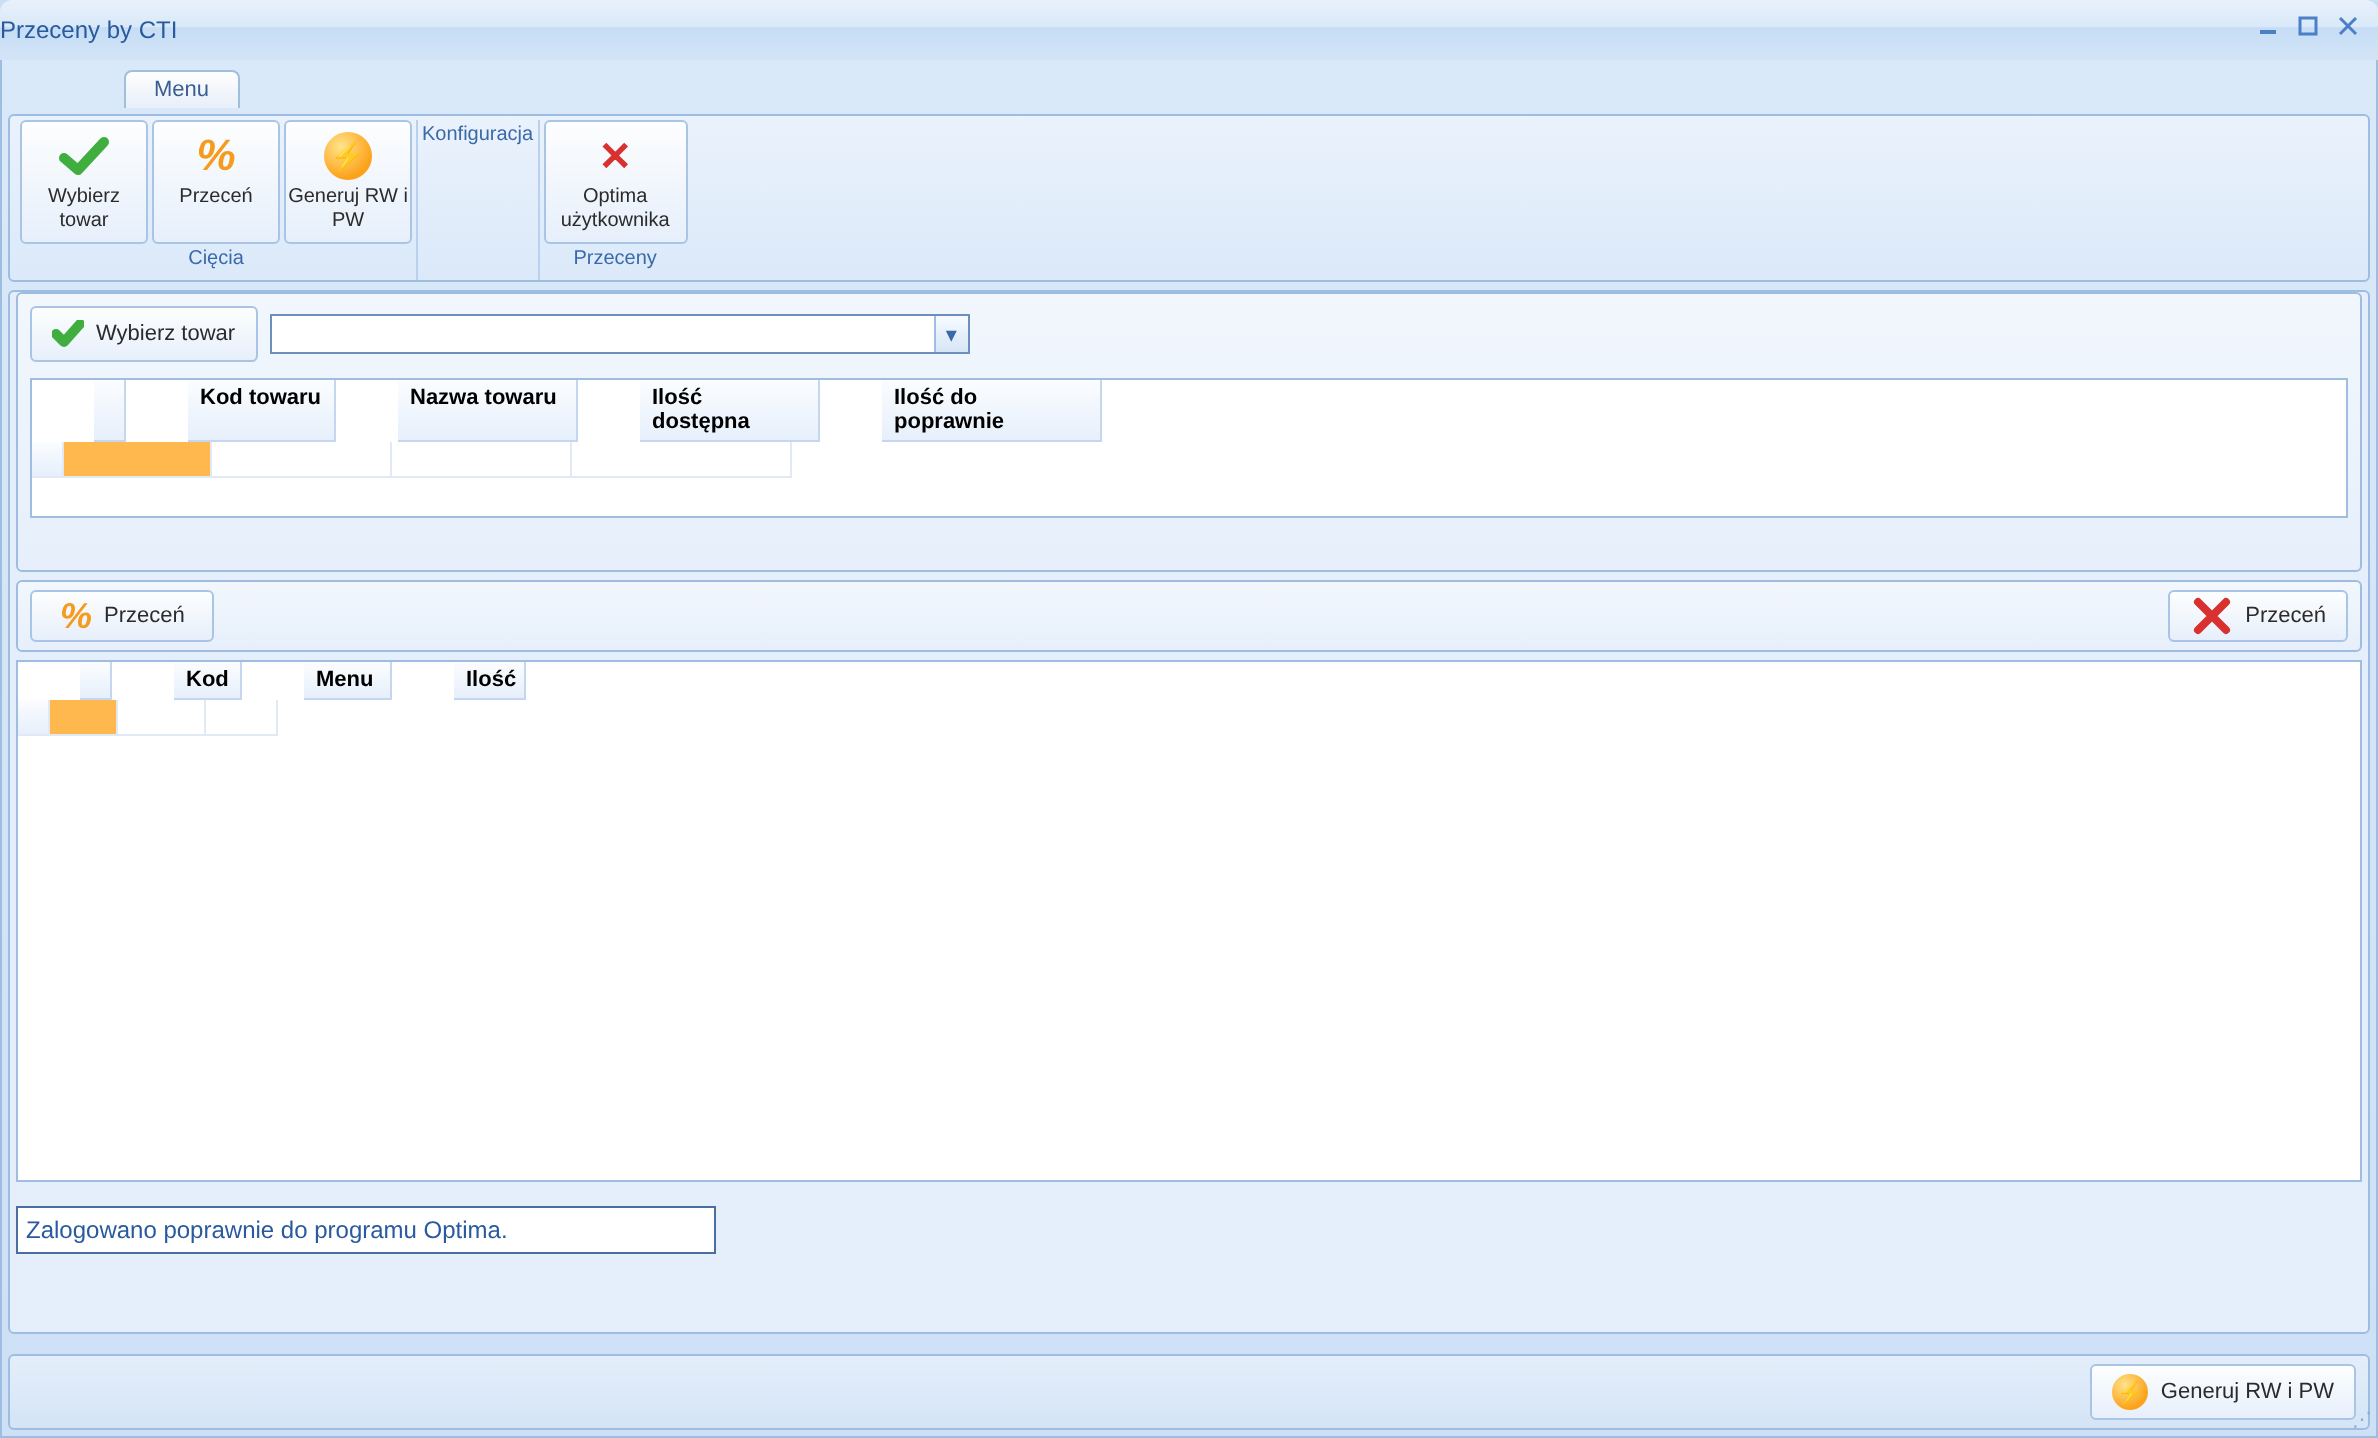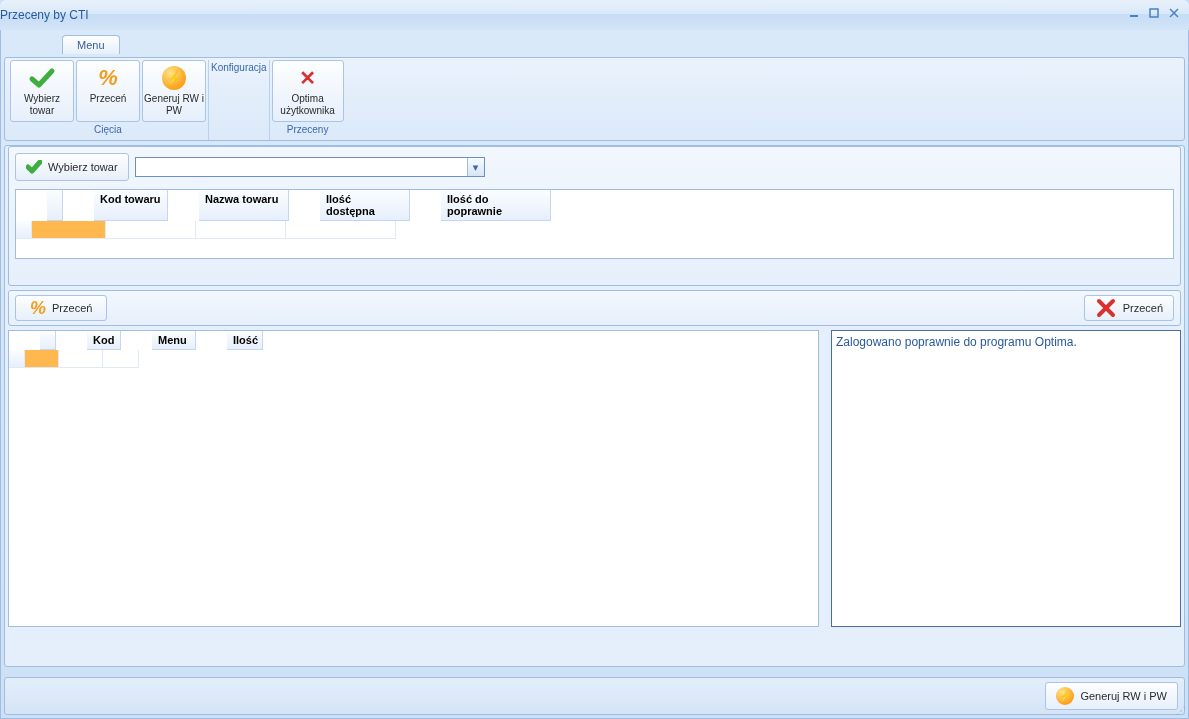--- a/index.html
+++ b/index.html
@@ -156,21 +156,21 @@
   font-size:11px;
   margin-left:31px;
 }
 .grid-row { display:flex; height:18px; }
 .gc { border-right:1px solid #e1e9f4; border-bottom:1px solid #e1e9f4; }
 .row-handle { width:16px; background: linear-gradient(to bottom,#fbfdff,#e6effb); }
 .sel { background:#ffb84d; }
 
 .mid-panel { height: 36px; display:flex; align-items:center; justify-content:space-between; margin-top:4px; }
 
-.bottom-area { display:flex; gap:12px; margin-top:4px; height: calc(100% - 220px); }
+.bottom-area { display:flex; gap:12px; margin-top:4px; height: calc(100% - 220px); flex-direction: column; }
 .left-grid { flex:1; }
 .log-box {
   width:350px; background:#fff; border:1px solid #4a6ea0;
   padding:4px; font-size:12px; color:#2a5a9e;
 }
 .footer {
   position:absolute; bottom:3px; left:3px; right:3px;
   background: linear-gradient(to bottom,#e4eefa,#d4e4f6);
   border:1px solid #9ebde0; border-radius:3px;
   height:38px; display:flex; align-items:center; justify-content:flex-end; padding-right:6px;

